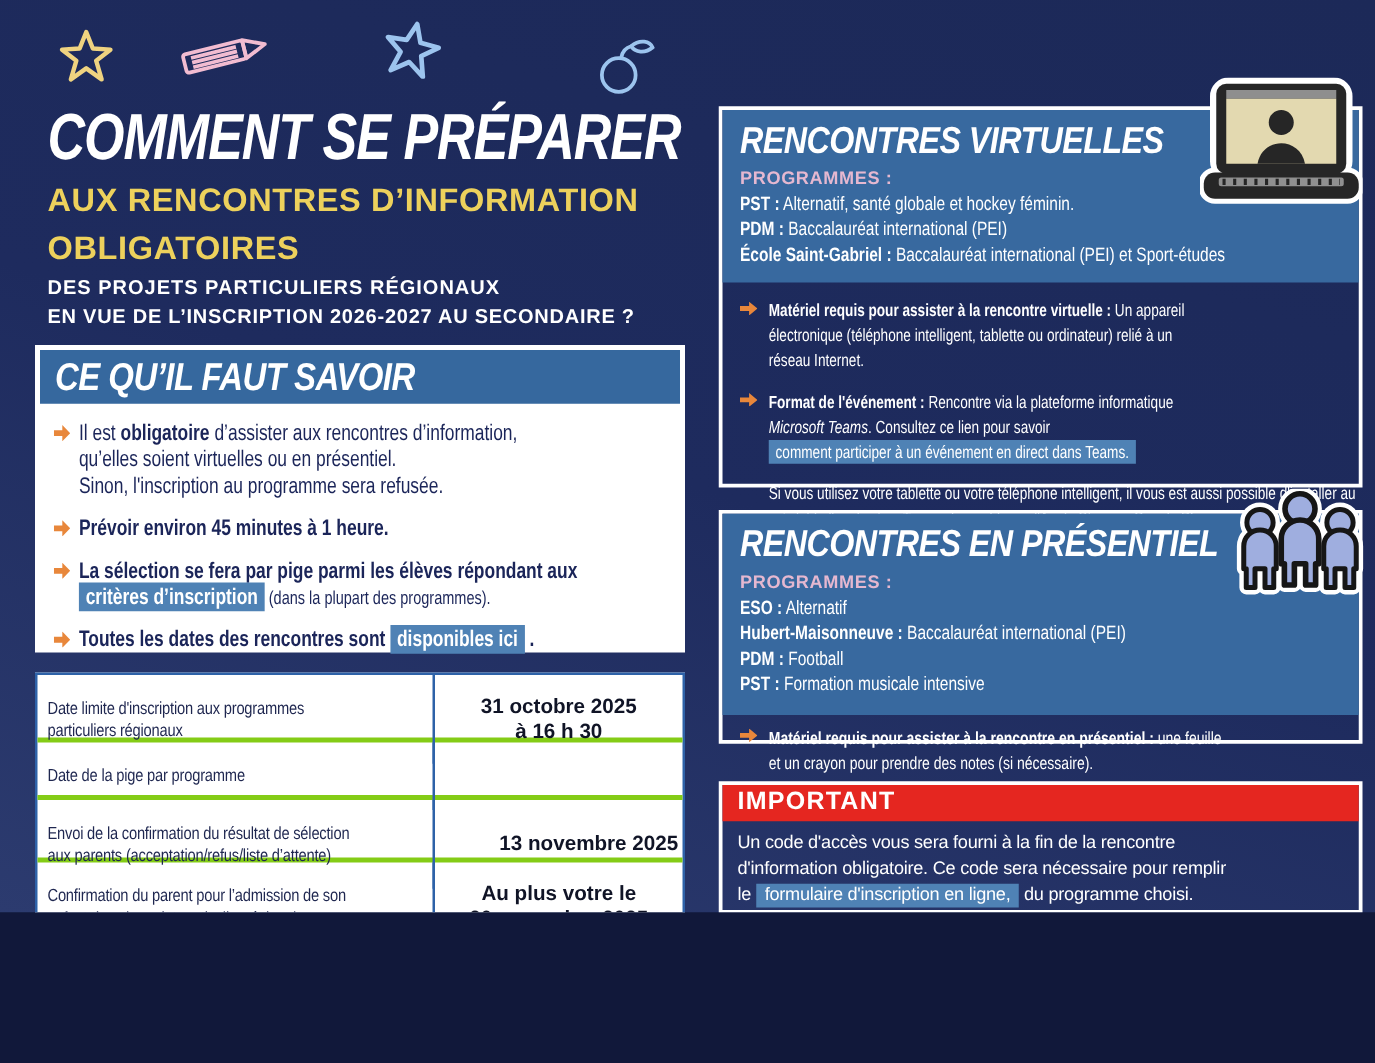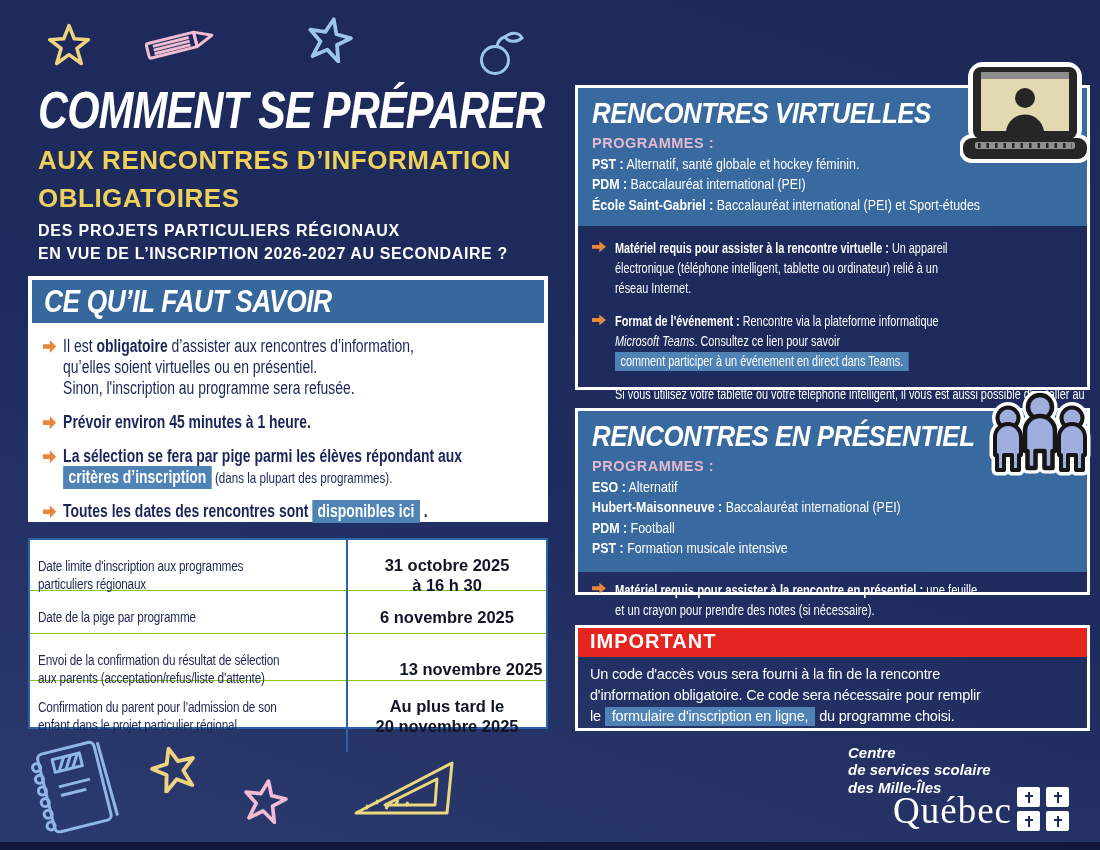--- a/index.html
+++ b/index.html
@@ -1,17 +1,17 @@
 <!DOCTYPE html>
 <html><head>
 <meta charset="utf-8">
 <style>
   html,body { margin:0; padding:0; background:#11183a; }
   .page {
-    position:relative; width:1100px; height:842px; overflow:hidden;
+    position:relative; width:1100px; height:730px; overflow:hidden;
     background: linear-gradient(198deg, #1c2958 0%, #1e2b5e 52%, #2c3b6f 100%);
     font-family:"Liberation Sans", sans-serif;
     text-decoration:underline;
   }
   .abs { position:absolute; }
 
   
   .h-main {
     color:#fff; font-size:52px; font-weight:bold; font-style:italic;
     white-space:nowrap; letter-spacing:-1px;
@@ -42,21 +42,21 @@
     clip-path:polygon(0 32%, 52% 32%, 52% 0, 100% 50%, 52% 100%, 52% 68%, 0 68%);
   }
   .arr-sm { width:14px; height:11px; margin-top:3px; }
   .b { font-weight:bold; }
   .chip { background:#4f82b5; color:#fff; padding:1px 7px 2px; }
   .small-note { font-size:15px; font-weight:normal; }
 
   
   .dtable { left:28px; top:538px; width:520px; background:#fff; border:2px solid #2e62a8; box-sizing:border-box; }
   .trow { display:grid; grid-template-columns:318px 1fr; }
-  .trow + .trow { border-top:1px solid #84cc16; }
+  .trow + .trow { border-top:4px solid #84cc16; }
   .tlabel { border-right:2px solid #2e62a8; padding:18px 8px; display:flex; align-items:center; }
   .tlabel-inner {
     width:360px; transform:scaleX(0.84); transform-origin:0 50%;
     color:#1f2750; font-size:14px; line-height:1.25; letter-spacing:-0.2px;
   }
   .tval {
     display:flex; flex-direction:column; justify-content:center; align-items:center;
     color:#101426; font-weight:bold; font-size:16.5px; line-height:1.18; text-align:center;
   }
   .tval span { display:block; }
@@ -185,40 +185,36 @@
         </div>
       <div class="tval">
           <span>31 octobre 2025</span>
           <span>à 16 h 30</span>
         </div>
     </div>
     <div class="trow r2">
       <div class="tlabel">
           <span class="tlabel-inner">Date de la pige par programme</span>
         </div>
-      <div class="tval">
-          <span>6 novembre 2025</span>
-          <span></span>
-        </div>
     </div>
     <div class="trow r3">
       <div class="tlabel">
           <span class="tlabel-inner">Envoi de la confirmation du résultat de sélection aux parents (acceptation/refus/liste d’attente)</span>
         </div>
       <div class="tval">
           <span>13 novembre 2025</span>
           <span></span>
         </div>
     </div>
     <div class="trow r4">
       <div class="tlabel">
           <span class="tlabel-inner">Confirmation du parent pour l’admission de son enfant dans le projet particulier régional</span>
         </div>
       <div class="tval">
-          <span>Au plus tard le</span>
+          <span>Au plus votre le</span>
           <span>20 novembre 2025</span>
         </div>
     </div>
   </div>
 
   <div class="abs frame" style="left:575px; top:85px; width:515px; height:305px;">
     <div class="bluebox">
       <div class="sec-title">RENCONTRES VIRTUELLES</div>
       <div class="prog-label">PROGRAMMES :</div>
       <div class="prog-lines">

